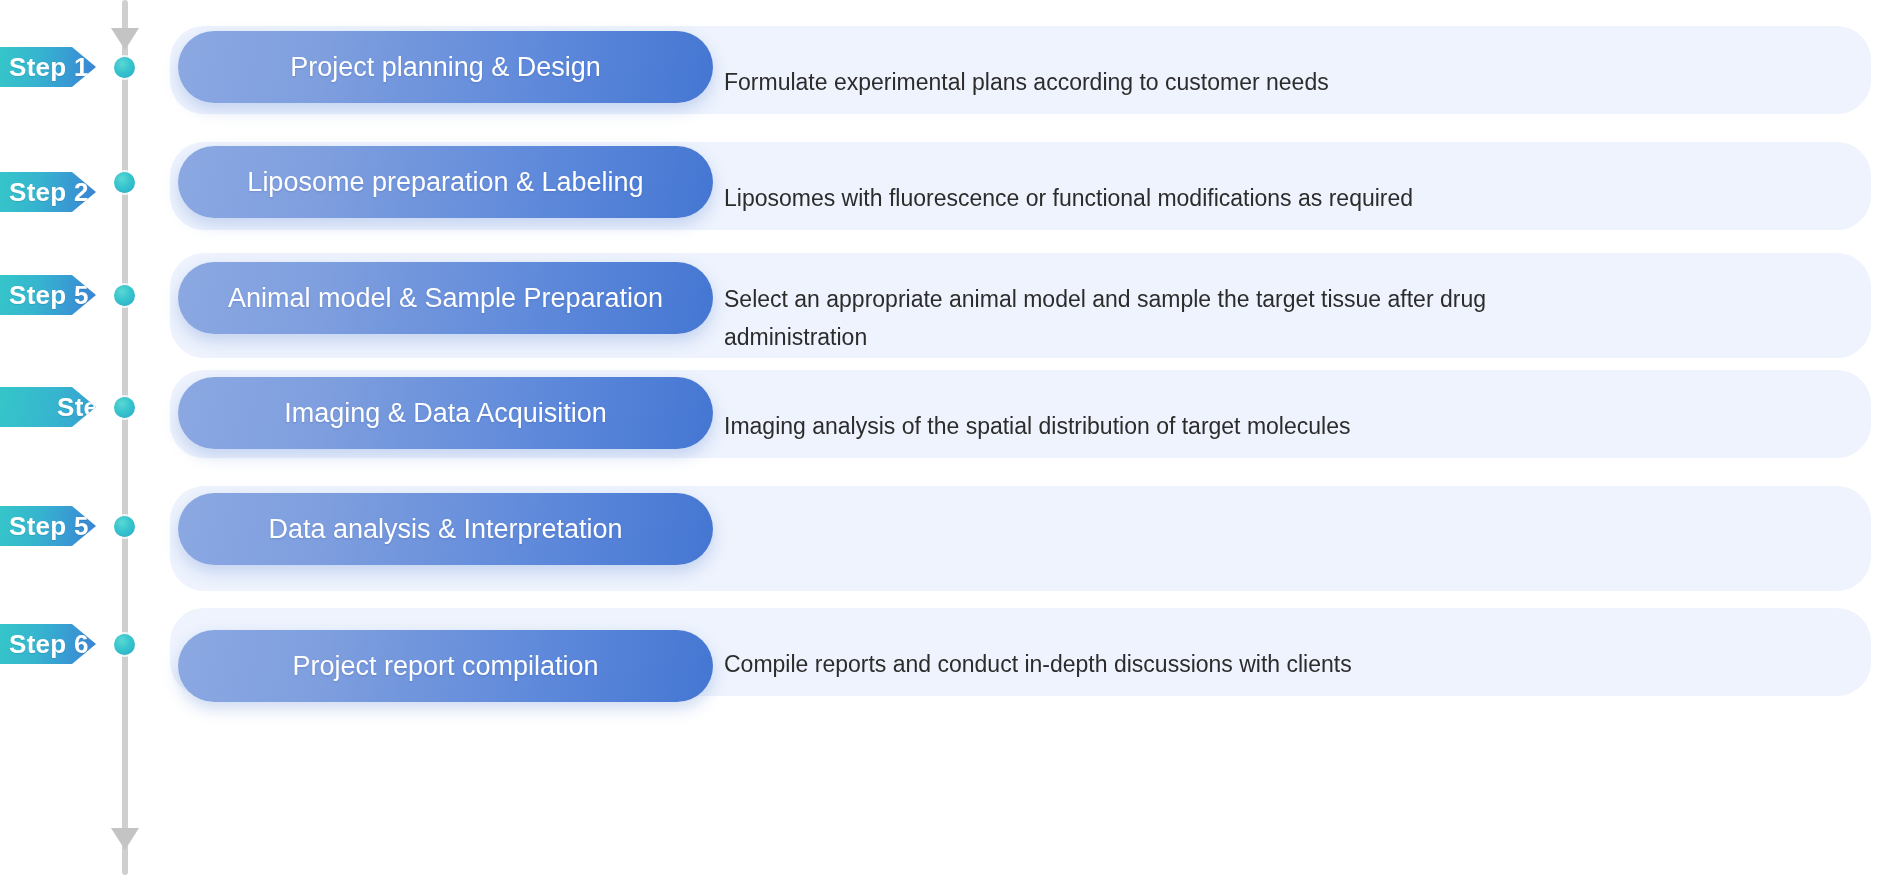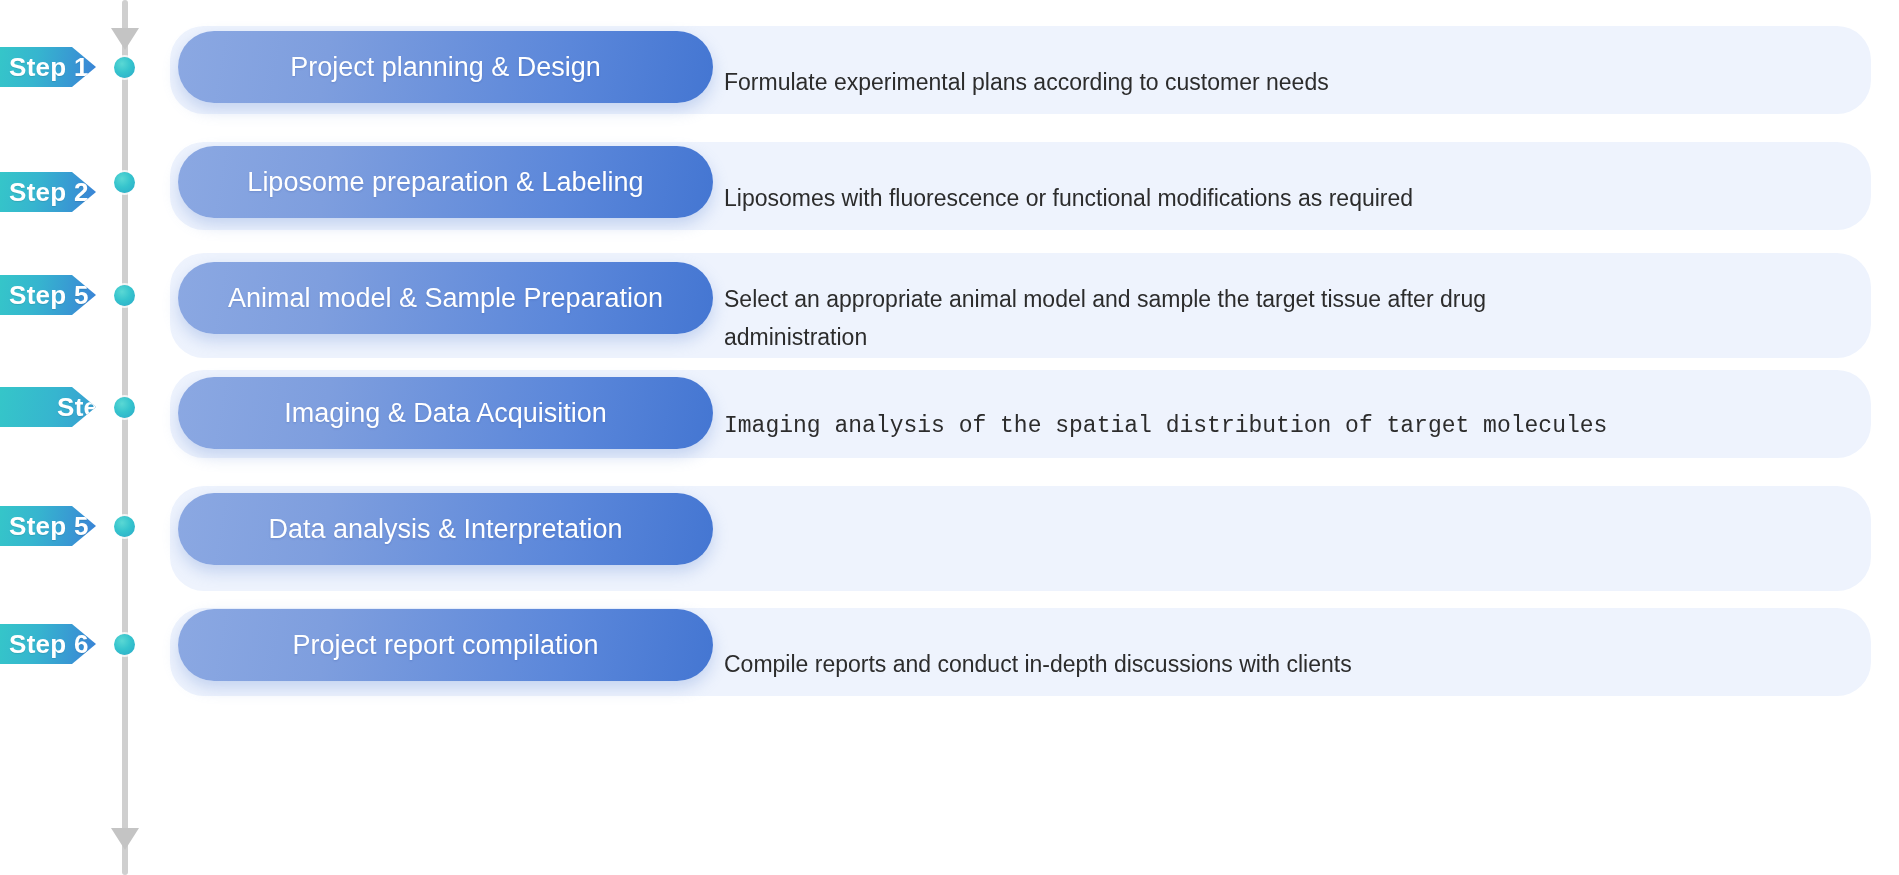--- a/index.html
+++ b/index.html
@@ -187,21 +187,21 @@
         <div class="pill" style="top: 262px;">
           <span class="pill-label">Animal model &amp; Sample Preparation</span>
         </div>
         <div class="dot" style="top: 285px;"></div>
         <div class="badge" style="top: 275px;">
           <span class="badge-label">Step 5</span>
         </div>
       </div>
       <div class="row" style="top: 0px;">
         <div class="band" style="top: 370px; height: 88px;"></div>
-        <div class="desc" style="top: 395px; font-family: Liberation Mono, monospace;">
+        <div class="desc" style="top: 395px;">
           <div class="desc-line">Imaging analysis of the spatial distribution of target molecules</div>
         </div>
         <div class="pill" style="top: 377px;">
           <span class="pill-label">Imaging &amp; Data Acquisition</span>
         </div>
         <div class="dot" style="top: 397px;"></div>
         <div class="badge" style="top: 387px; padding-left: 48px;">
           <span class="badge-label">Step 4</span>
         </div>
       </div>
@@ -215,21 +215,21 @@
         <div class="dot" style="top: 516px;"></div>
         <div class="badge" style="top: 506px;">
           <span class="badge-label">Step 5</span>
         </div>
       </div>
       <div class="row" style="top: 0px;">
         <div class="band" style="top: 608px; height: 88px;"></div>
         <div class="desc" style="top: 633px;">
           <div class="desc-line">Compile reports and conduct in-depth discussions with clients</div>
         </div>
-        <div class="pill" style="top: 609px; text-align: center;">
+        <div class="pill" style="top: 630px; text-align: center;">
           <span class="pill-label">Project report compilation</span>
         </div>
         <div class="dot" style="top: 634px;"></div>
         <div class="badge" style="top: 624px;">
           <span class="badge-label">Step 6</span>
         </div>
       </div>
     </div>
 
 </div>

